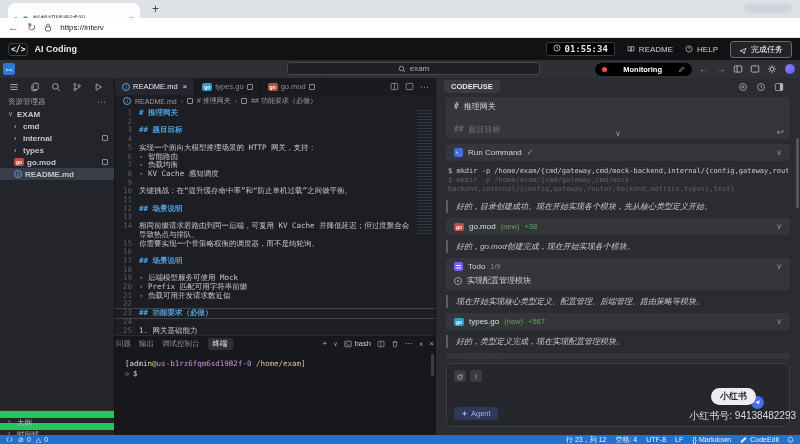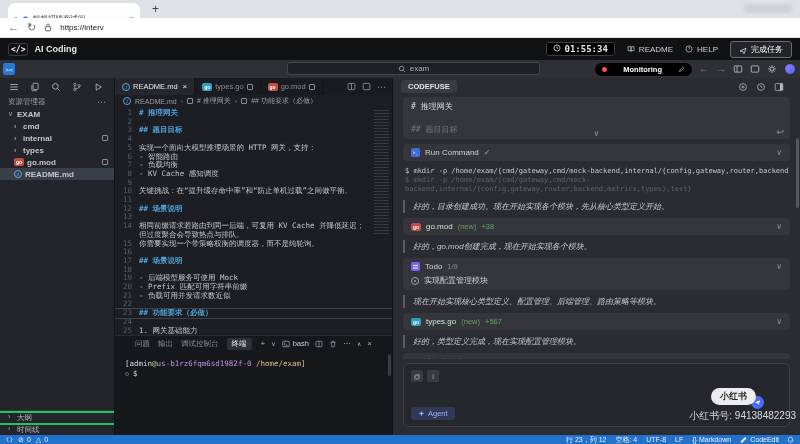--- a/index.html
+++ b/index.html
@@ -58,21 +58,21 @@
   .sidebar { width:115px; background:#24252b; border-right:1px solid #131418; position:relative; flex:none; }
   .act-row { height:17px; display:flex; align-items:center; gap:11px; padding:0 9px; color:#b3b6bd; }
   .exp-header { height:13px; display:flex; align-items:center; padding:0 8px; color:#9da0a8; font-size:7.5px; }
   .exp-dots { margin-left:auto; font-size:9px; color:#9da0a8; }
   .tree-row { height:12px; display:flex; align-items:center; gap:3px; padding:0 6px 0 8px; color:#c3c6cc; font-size:8px; white-space:nowrap; }
   .tree-row.child { padding-left:14px;font-weight:bold; }
   .tree-row.sel { background:#3a3e48; }
   .tree-chev { color:#9da0a8; font-size:7px; width:6px; }
   .tree-badge { margin-left:auto; width:6px; height:6px; border:1px solid #878b93; border-radius:1px; }
   .side-bottom { position:absolute; left:0; bottom:0; width:100%; border-top:1px solid #33343a; }
-  .side-sec { height:12px; display:flex; gap:3px; padding:0 8px; color:#b6b9c0; font-size:7.5px; border-top:2px solid #22c55e; }
+  .side-sec { height:12px; display:flex; gap:3px; padding:0 8px; color:#b6b9c0; font-size:7.5px; border-top:7px solid #22c55e; }
 
   
   .editor-col { flex:1; display:flex; flex-direction:column; border-right:1px solid #131418; min-width:0; }
   .tabsbar { height:17px; background:#1a1b20; display:flex; align-items:center; flex:none; }
   .etab { height:100%; display:flex; align-items:center; gap:3px; padding:0 7px; font-size:7.5px; color:#8a8d94; border-right:1px solid #131418; white-space:nowrap; }
   .etab.active { background:#26272e; color:#e6e8ec; }
   .etab-close { font-size:8px; margin-left:2px; }
   .tabs-right { margin-left:auto; display:flex; align-items:center; gap:6px; padding:0 6px; color:#9da0a8; }
   .breadcrumb { height:12px; display:flex; align-items:center; gap:4px; padding:0 8px; font-size:7px; color:#9a9da5; background:#1d1e24; flex:none; white-space:nowrap; overflow:hidden; }
   .bc-sep { color:#6d7078; }
@@ -81,31 +81,31 @@
   .cl { display:flex; }
   .cl-num { width:24px; text-align:right; padding-right:7px; color:#565b66; flex:none; }
   .cl-txt { color:#c5c8cd; padding-right:24px; }
   .cl.h1 .cl-txt, .cl.h2 .cl-txt { color:#4f9fd8; font-weight:bold; }
   .cl.cur { outline:1px solid #3f434d; }
   .minimap { position:absolute; right:3px; top:3px; width:15px; height:125px;
     background:repeating-linear-gradient(#3e4450 0 1px, transparent 1px 3px); opacity:.7; }
 
   
   .terminal { height:100px; background:#17181c; border-top:1px solid #2a2b30; flex:none; display:flex; flex-direction:column; position:relative; }
-  .term-tabs { height:15px; display:flex; align-items:center; gap:8px; padding:0 20px; flex:none; }
+  .term-tabs { height:15px; display:flex; align-items:center; gap:8px; padding:0 1px; flex:none; }
   .ttab { font-size:7.5px; color:#8b8e95; }
   .ttab.active { color:#e8e9ec; background:#2f3037; border-radius:2px; padding:1px 5px; }
   .term-actions { margin-left:auto; display:flex; align-items:center; gap:6px; color:#aeb1b8; font-size:8px; }
   .bash-item { display:flex; align-items:center; gap:3px; font-size:7.5px; color:#c9ccd2; }
   .term-body { padding:8px 10px 0 10px; font-family:"DejaVu Sans Mono",monospace; font-size:7.5px; line-height:10px; color:#d4d6da; }
   .term-scroll { position:absolute; right:1px; top:18px; width:3px; height:22px; background:#3c3d43; border-radius:2px; }
   .prompt-circle { display:inline-block; width:4px; height:4px; border:1px solid #5a5d63; border-radius:50%; margin-right:4px; }
 
   
-  .assistant { width:407px; background:#2b2c31; flex:none; position:relative; display:flex; flex-direction:column;justify-content:flex-end; }
+  .assistant { width:364px; background:#2b2c31; flex:none; position:relative; display:flex; flex-direction:column;justify-content:flex-end; }
   .as-header { height:17px; display:flex; align-items:center; padding:0 10px 0 8px; flex:none; }
   .as-chip { background:#3a3b42; border-radius:3px; padding:2px 7px; font-size:7.5px; font-weight:bold; color:#e2e4e8; }
   .as-hicons { margin-left:auto; display:flex; gap:8px; color:#b8bac0; padding-right:6px; }
   .as-body { flex:1; padding:2px 10px 0 10px; display:flex; flex-direction:column; gap:5px; overflow:hidden; }
   .card { background:#35363c; border-radius:4px; padding:4px 8px; }
   .ctx-card { height:52px; position:relative; }
   .ctx-l1 { font-size:8px; color:#d8dade; font-family:"DejaVu Sans Mono",monospace; }
   .ctx-l2 { font-size:8px; color:#71747c; margin-top:12px; font-family:"DejaVu Sans Mono",monospace; }
   .ctx-chev { position:absolute; left:50%; bottom:1px; transform:translateX(-50%); color:#9094a0; font-size:8px; }
   .ctx-undo { position:absolute; right:6px; bottom:2px; color:#9094a0; font-size:9px; }

